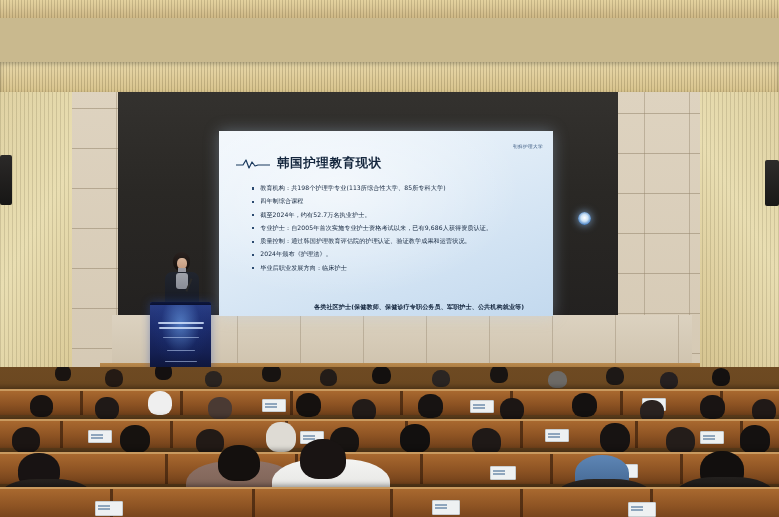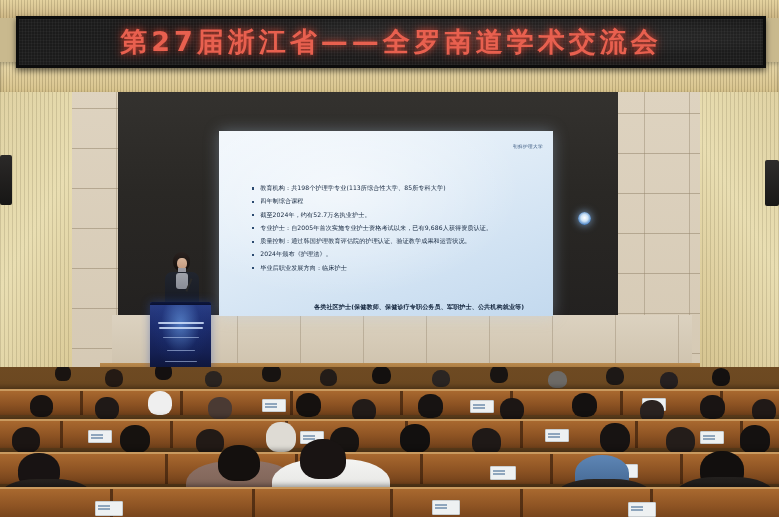--- a/index.html
+++ b/index.html
@@ -251,29 +251,32 @@
   <div class="pillar" id="pillar-left"></div>
   <div class="pillar" id="pillar-right"></div>
   <div id="backdrop"></div>
   <div id="wall-light"></div>
   <div id="stage-wall"></div>
   <div id="stage-edge"></div>
   <div id="speaker-left"></div>
   <div id="speaker-right"></div>
   <div class="wood-panel" id="wall-underband"></div>
 
-  <div id="led-banner">
-    <div id="led-text">第27届浙江省——全罗南道学术交流会</div>
-  </div>
 
   <div id="slide">
     <div id="slide-glow"></div>
 
     <div id="slide-org">朝鲜护理大学</div>
 
+    <div id="slide-title-row">
+      <svg id="ecg-icon" width="34" height="12" viewBox="0 0 34 12">
+        <polyline points="0,7 7,7 10,2 13,10 16,4 19,8 22,7 34,7" fill="none" stroke="#1b3a5e" stroke-width="1.2" stroke-linejoin="round"></polyline>
+      </svg>
+      <span id="slide-title">韩国护理教育现状</span>
+    </div>
 
     <div id="bullets">
       <div class="bullet">
         <span class="dot"></span>
         <span>教育机构：共198个护理学专业(113所综合性大学、85所专科大学)</span>
       </div>
       <div class="bullet">
         <span class="dot"></span>
         <span>四年制综合课程</span>
       </div>

